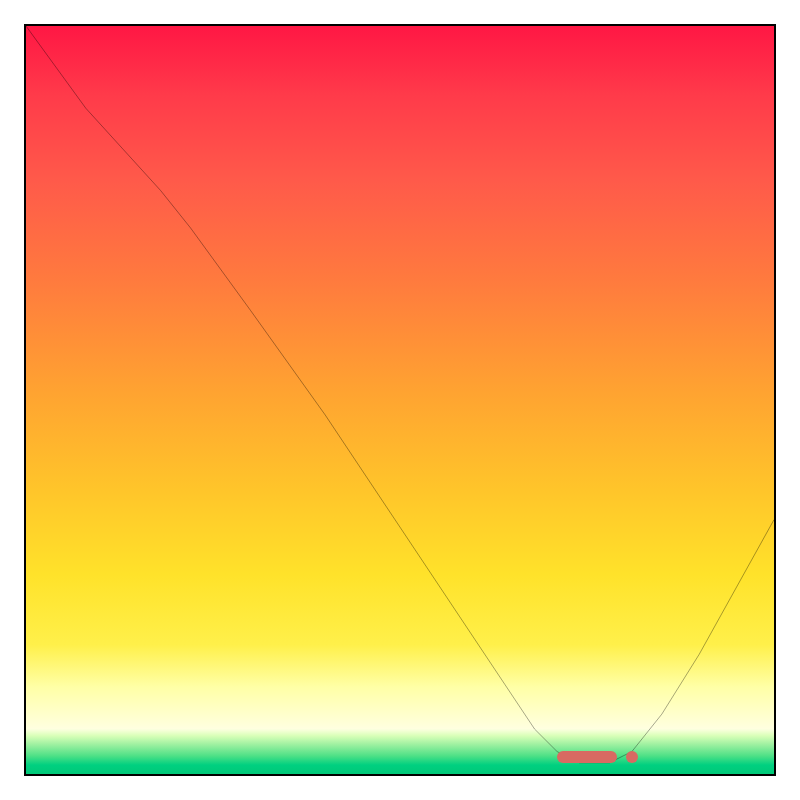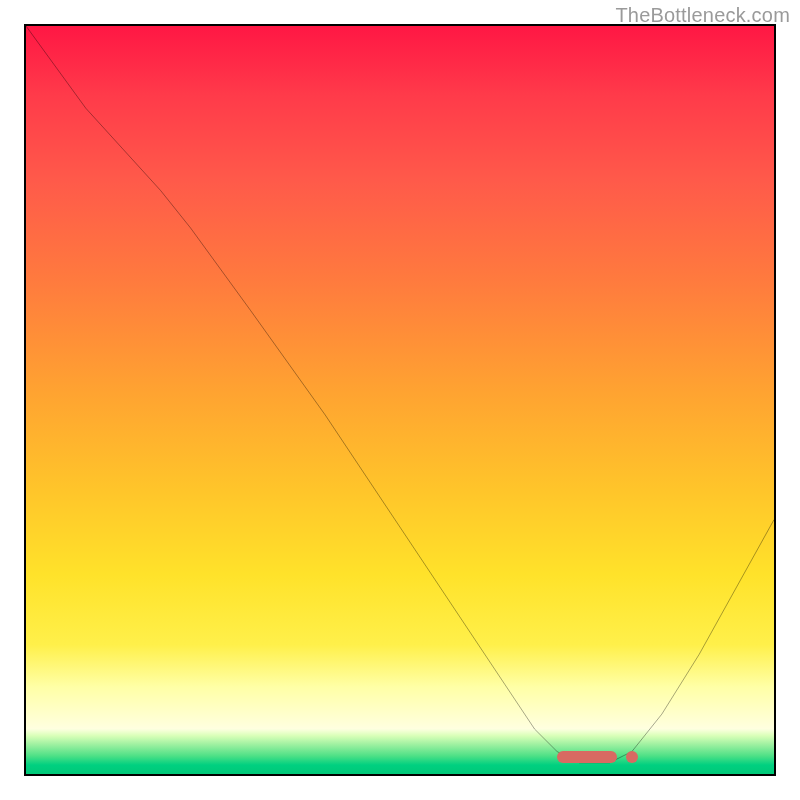--- a/index.html
+++ b/index.html
@@ -69,21 +69,20 @@
   }
   .marker {
     position: absolute;
     border-radius: 6px;
   }
 </style>
 </head>
 <body>
 
 <div class="stage">
-  <div class="watermark">TheBottleneck.com</div>
 
   <div class="plot">
     <div class="bg-gradient"></div>
     <div class="bg-green"></div>
 
     <svg class="curve" viewBox="0 0 100 100" preserveAspectRatio="none">
       <path id="curve-path" fill="none" stroke="#000" stroke-width="0.35" vector-effect="non-scaling-stroke" d="M0.00 0.00 L8.00 11.00 L18.00 22.00 L22.00 27.00 L30.00 38.00 L40.00 52.00 L50.00 67.00 L58.00 79.00 L64.00 88.00 L68.00 94.00 L71.00 97.00 L74.00 98.50 L78.00 98.50 L81.00 97.00 L85.00 92.00 L90.00 84.00 L95.00 75.00 L100.00 66.00"></path>
     </svg>
 
     <div class="marker" id="marker-bar" style="left: 531.08px; top: 724.812px; width: 59.84px; height: 11.968px; background: rgb(216, 106, 98);"></div>

